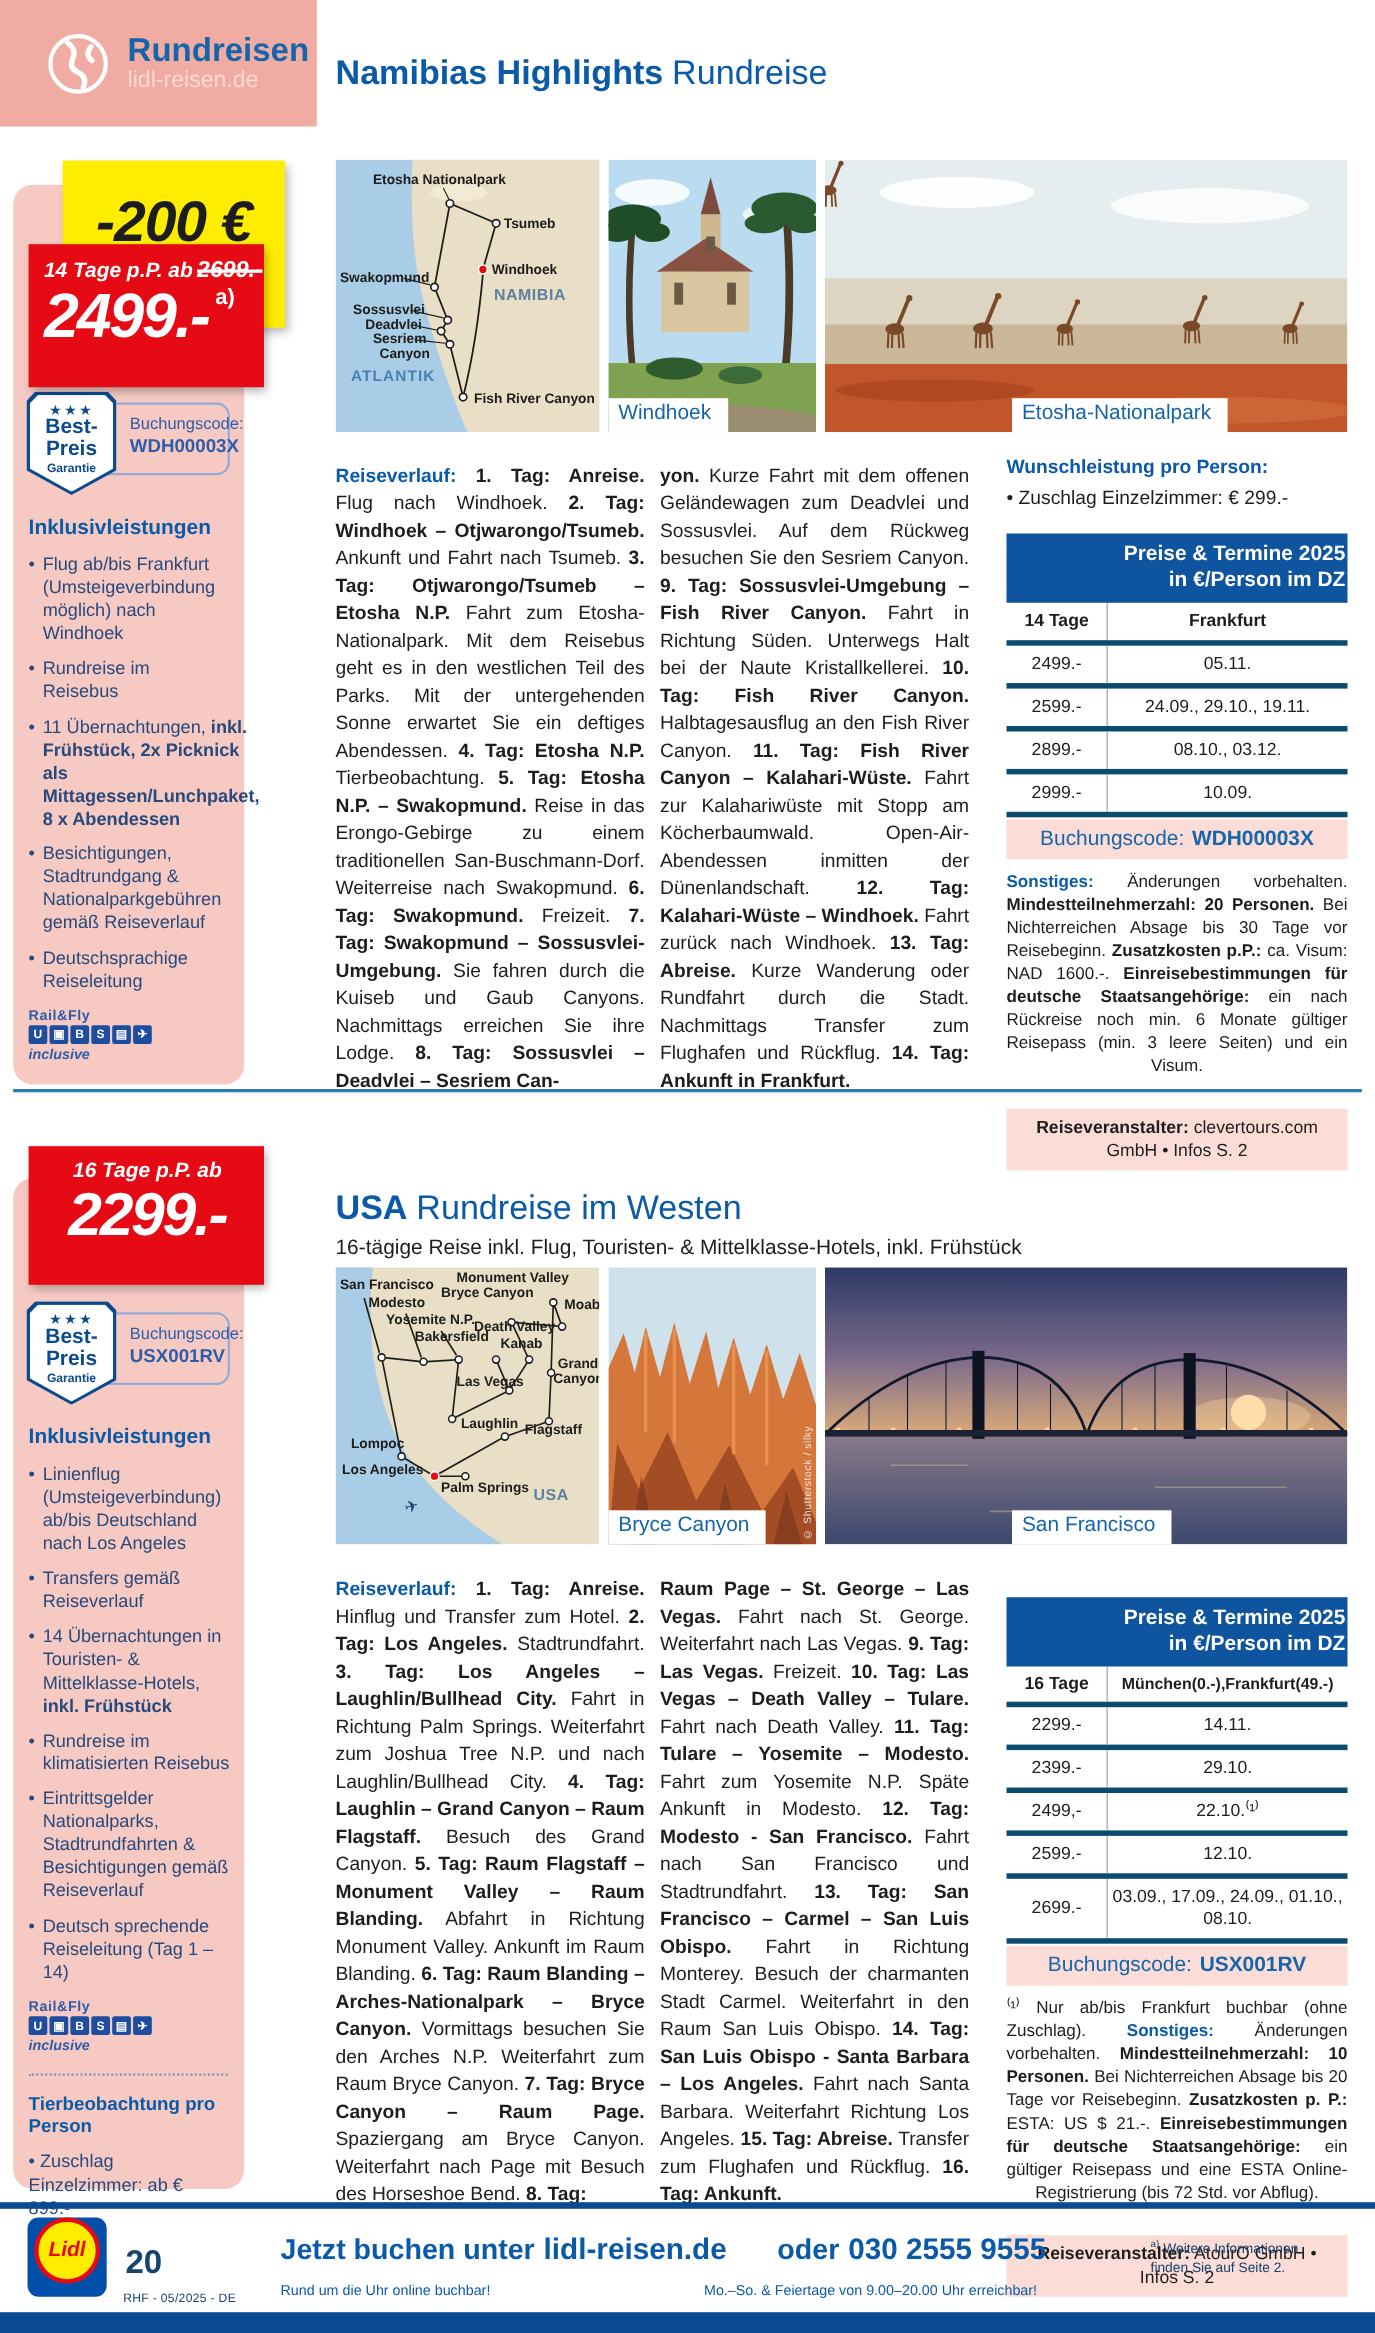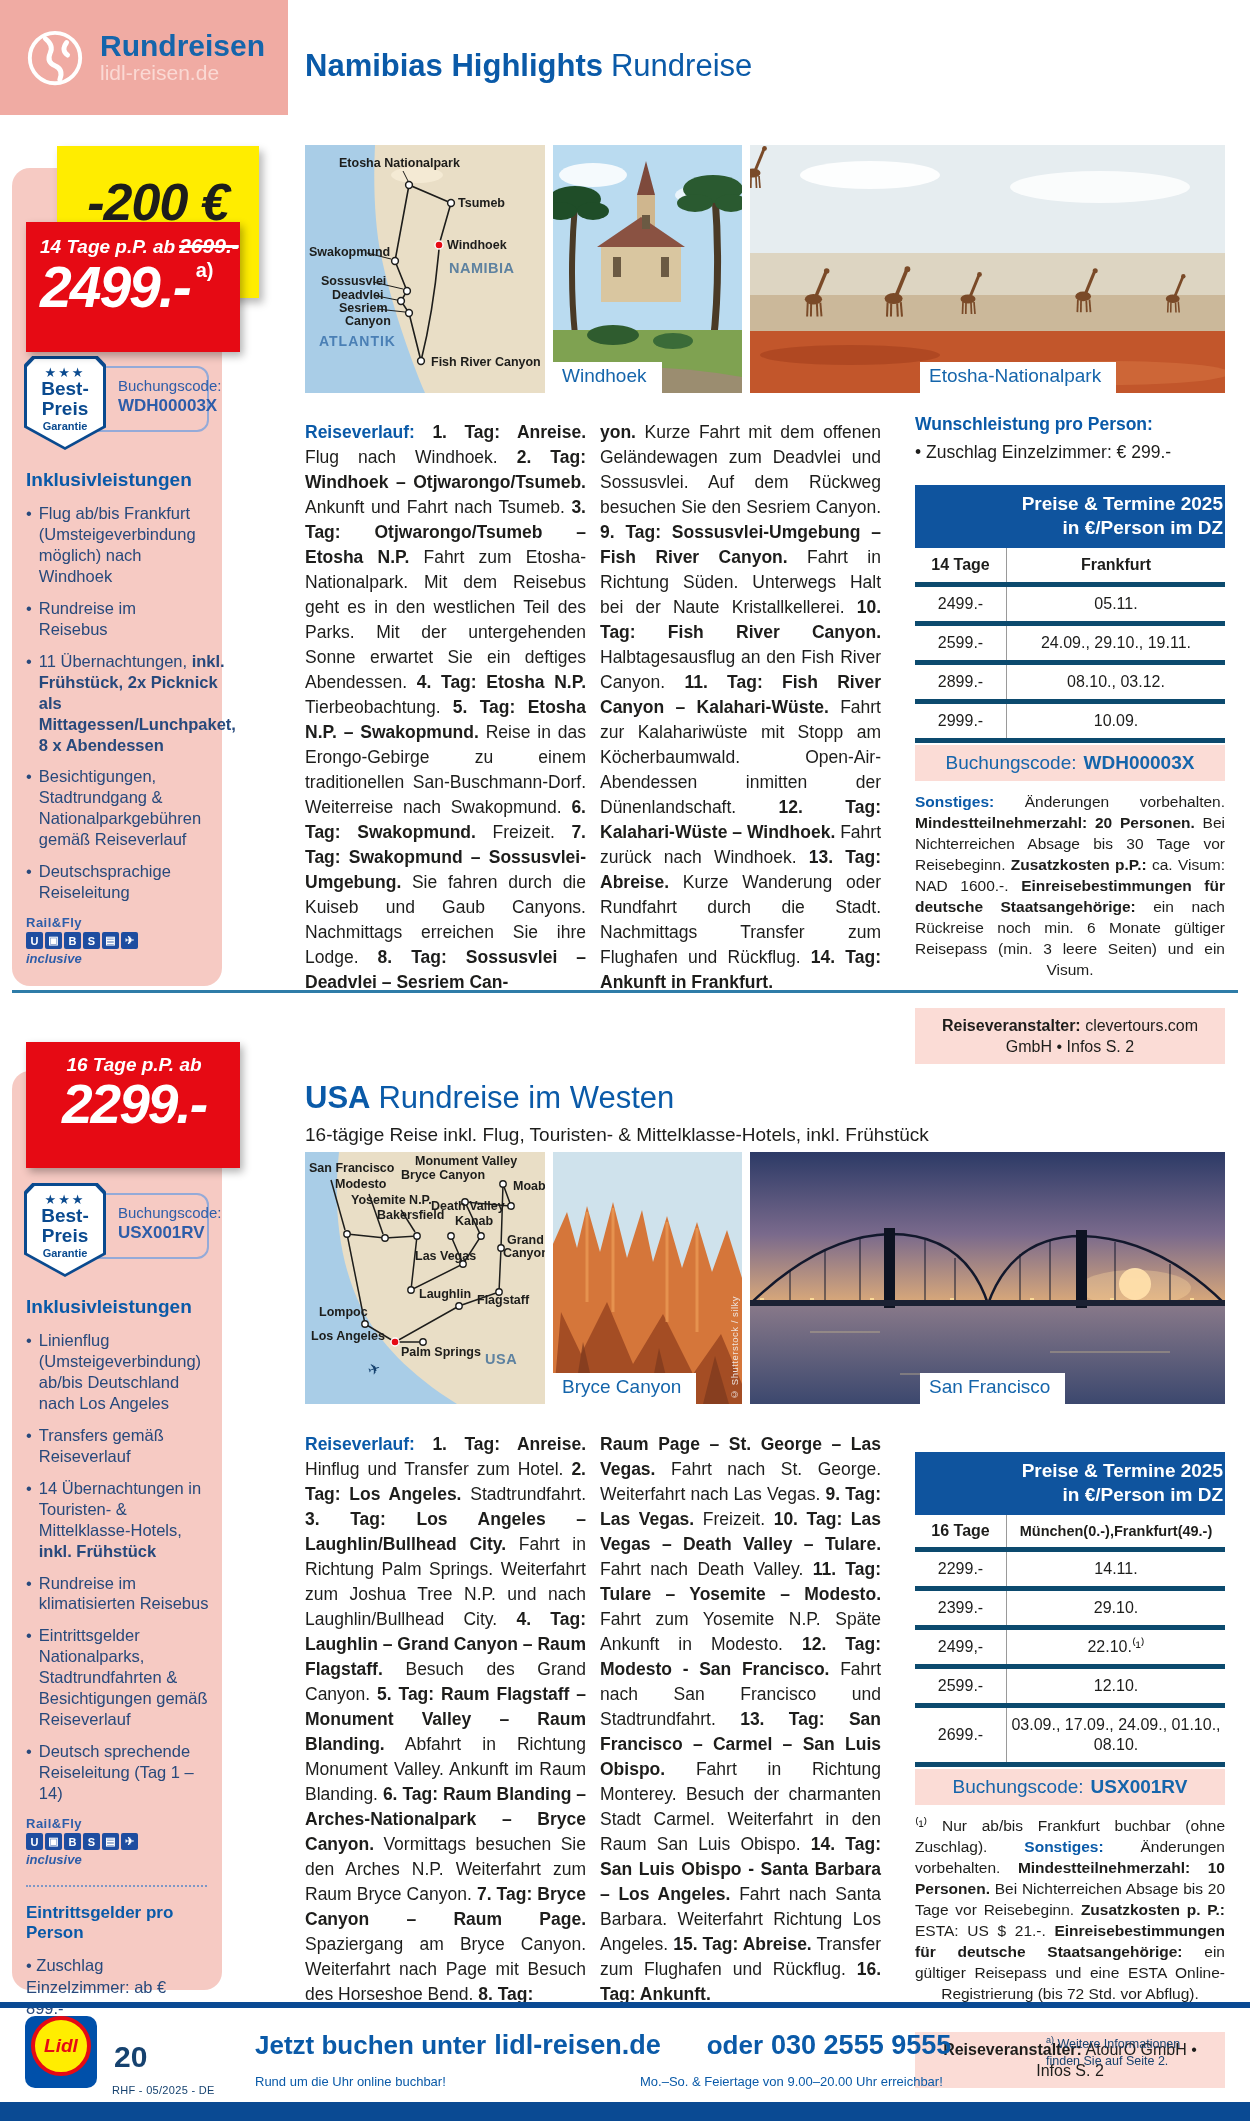--- a/index.html
+++ b/index.html
@@ -6,21 +6,21 @@
     --blue:#0a5aa8; --blue2:#1565ab; --navy:#16426f; --bullet:#27497c;
     --pink:#f6cac3; --brandpink:#f0aba3; --pinkbar:#fbdcd6;
     --red:#e60a14; --yellow:#ffed00; --ink:#1d1d1b; --tblue:#0f549e;
   }
   *{margin:0;padding:0;box-sizing:border-box}
   body{background:#e8e8e8;font-family:"Liberation Sans",sans-serif}
   .page{position:relative;width:1250px;height:2121px;background:#fff;margin:0 auto;overflow:hidden}
 
   
   .brand{position:absolute;left:0;top:0;width:288px;height:115px;background:var(--brandpink);
-         display:flex;align-items:center;gap:14px;padding-left:24px}
+         display:flex;align-items:center;gap:14px;padding-left:40px}
   .brand-t{font-size:30px;font-weight:800;color:var(--blue2);line-height:1.05}
   .brand-d{font-size:21px;color:#fad9d4}
 
   
   .badge-yellow{position:absolute;left:57px;top:146px;width:202px;height:152px;background:var(--yellow);
     box-shadow:4px 5px 8px rgba(0,0,0,.28);display:flex;justify-content:center;z-index:3;
     font-style:italic;font-weight:800;font-size:52px;color:#1d1d1b;padding-top:26px;letter-spacing:-1px}
   .badge-red{position:absolute;width:214px;background:var(--red);color:#fff;z-index:4;
     box-shadow:3px 4px 8px rgba(0,0,0,.3);padding:12px 12px 10px 14px}
   .badge-red.n{left:26px;top:222px;height:130px}
@@ -403,21 +403,21 @@
           <span class="rf-box">U</span>
           <span class="rf-box">▣</span>
           <span class="rf-box">B</span>
           <span class="rf-box">S</span>
           <span class="rf-box">▤</span>
           <span class="rf-box">✈</span>
         </div>
       <div class="rf-s">inclusive</div>
     </div>
     <div class="dotline"></div>
-    <div class="wish-t-panel">Eintrittsgelder pro Person</div>
+    <div class="wish-t-panel">Tierbeobachtung pro Person</div>
     <div class="wish-i-panel">• Zuschlag Einzelzimmer: ab € 899.-</div>
   </aside>
 
   <h1 class="stitle" style="top:1080px">
     <b>USA</b><span>Rundreise im Westen</span>
   </h1>
   <div class="ssub" style="top:1124px">16-tägige Reise inkl. Flug, Touristen- &amp; Mittelklasse-Hotels, inkl. Frühstück</div>
 
   <div class="mapbox" style="left:305px;top:1152px;width:240px;height:252px">
     <svg width="240" height="252" viewBox="0 0 240 252">

